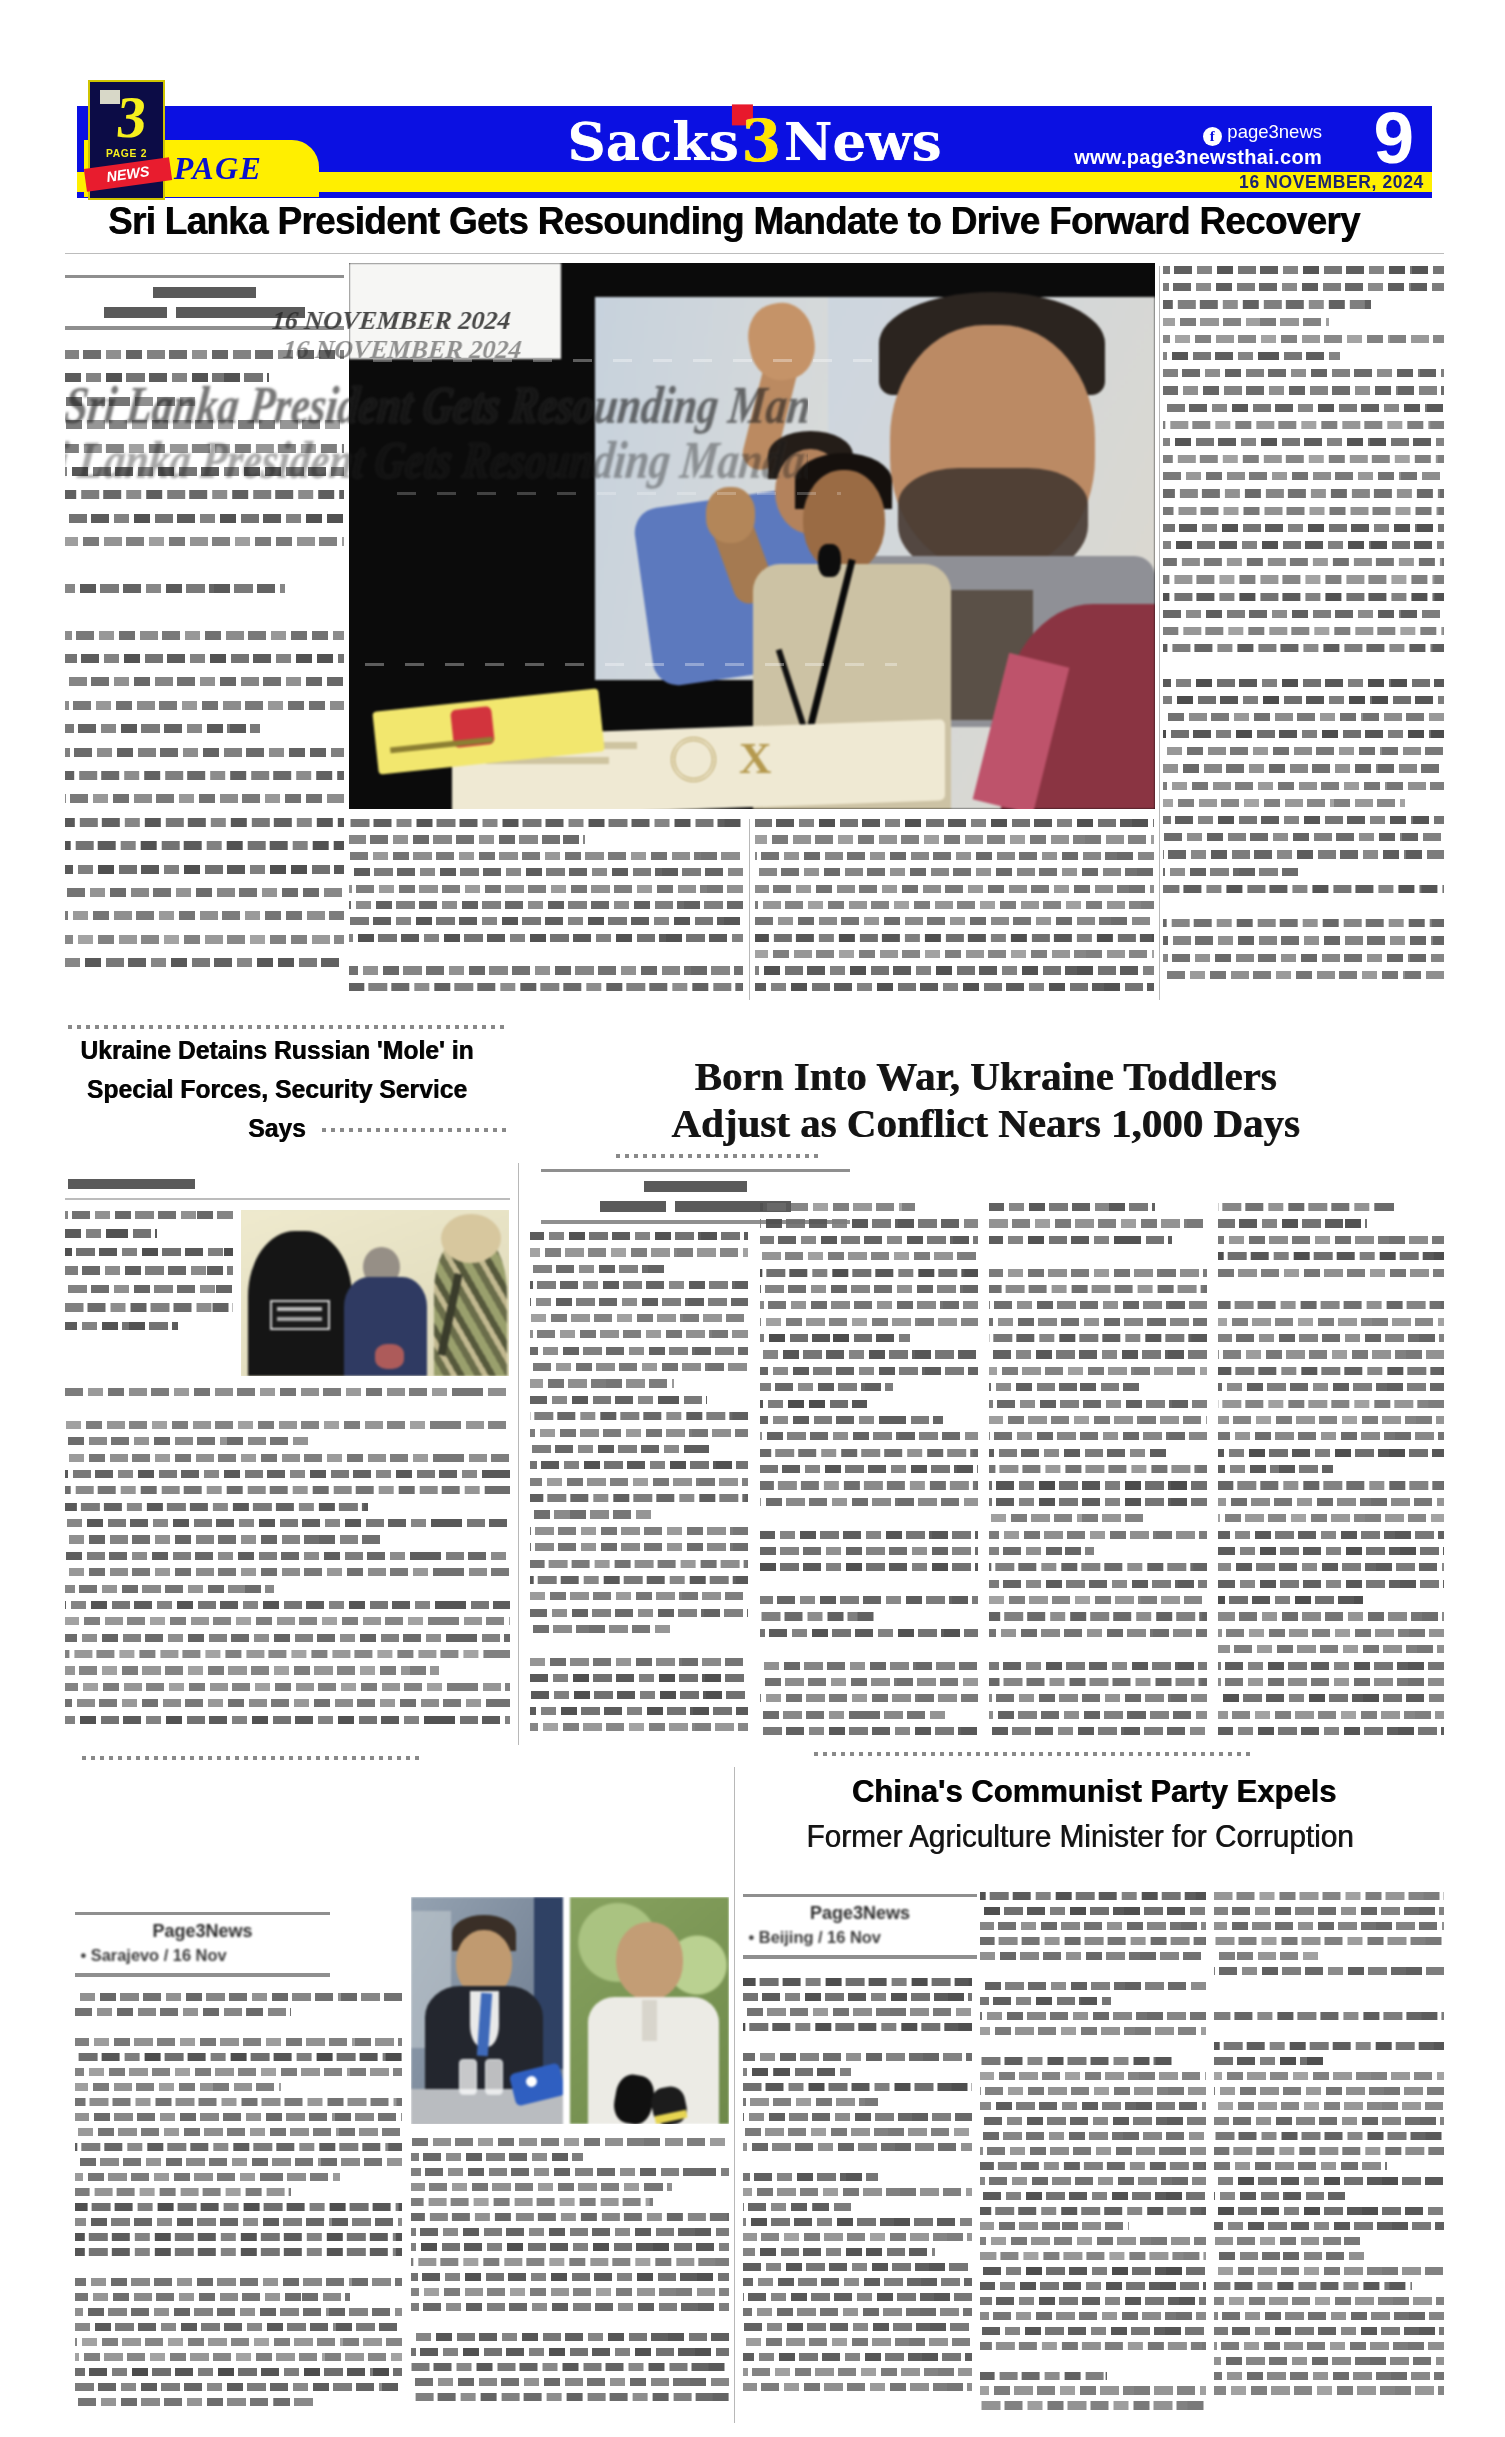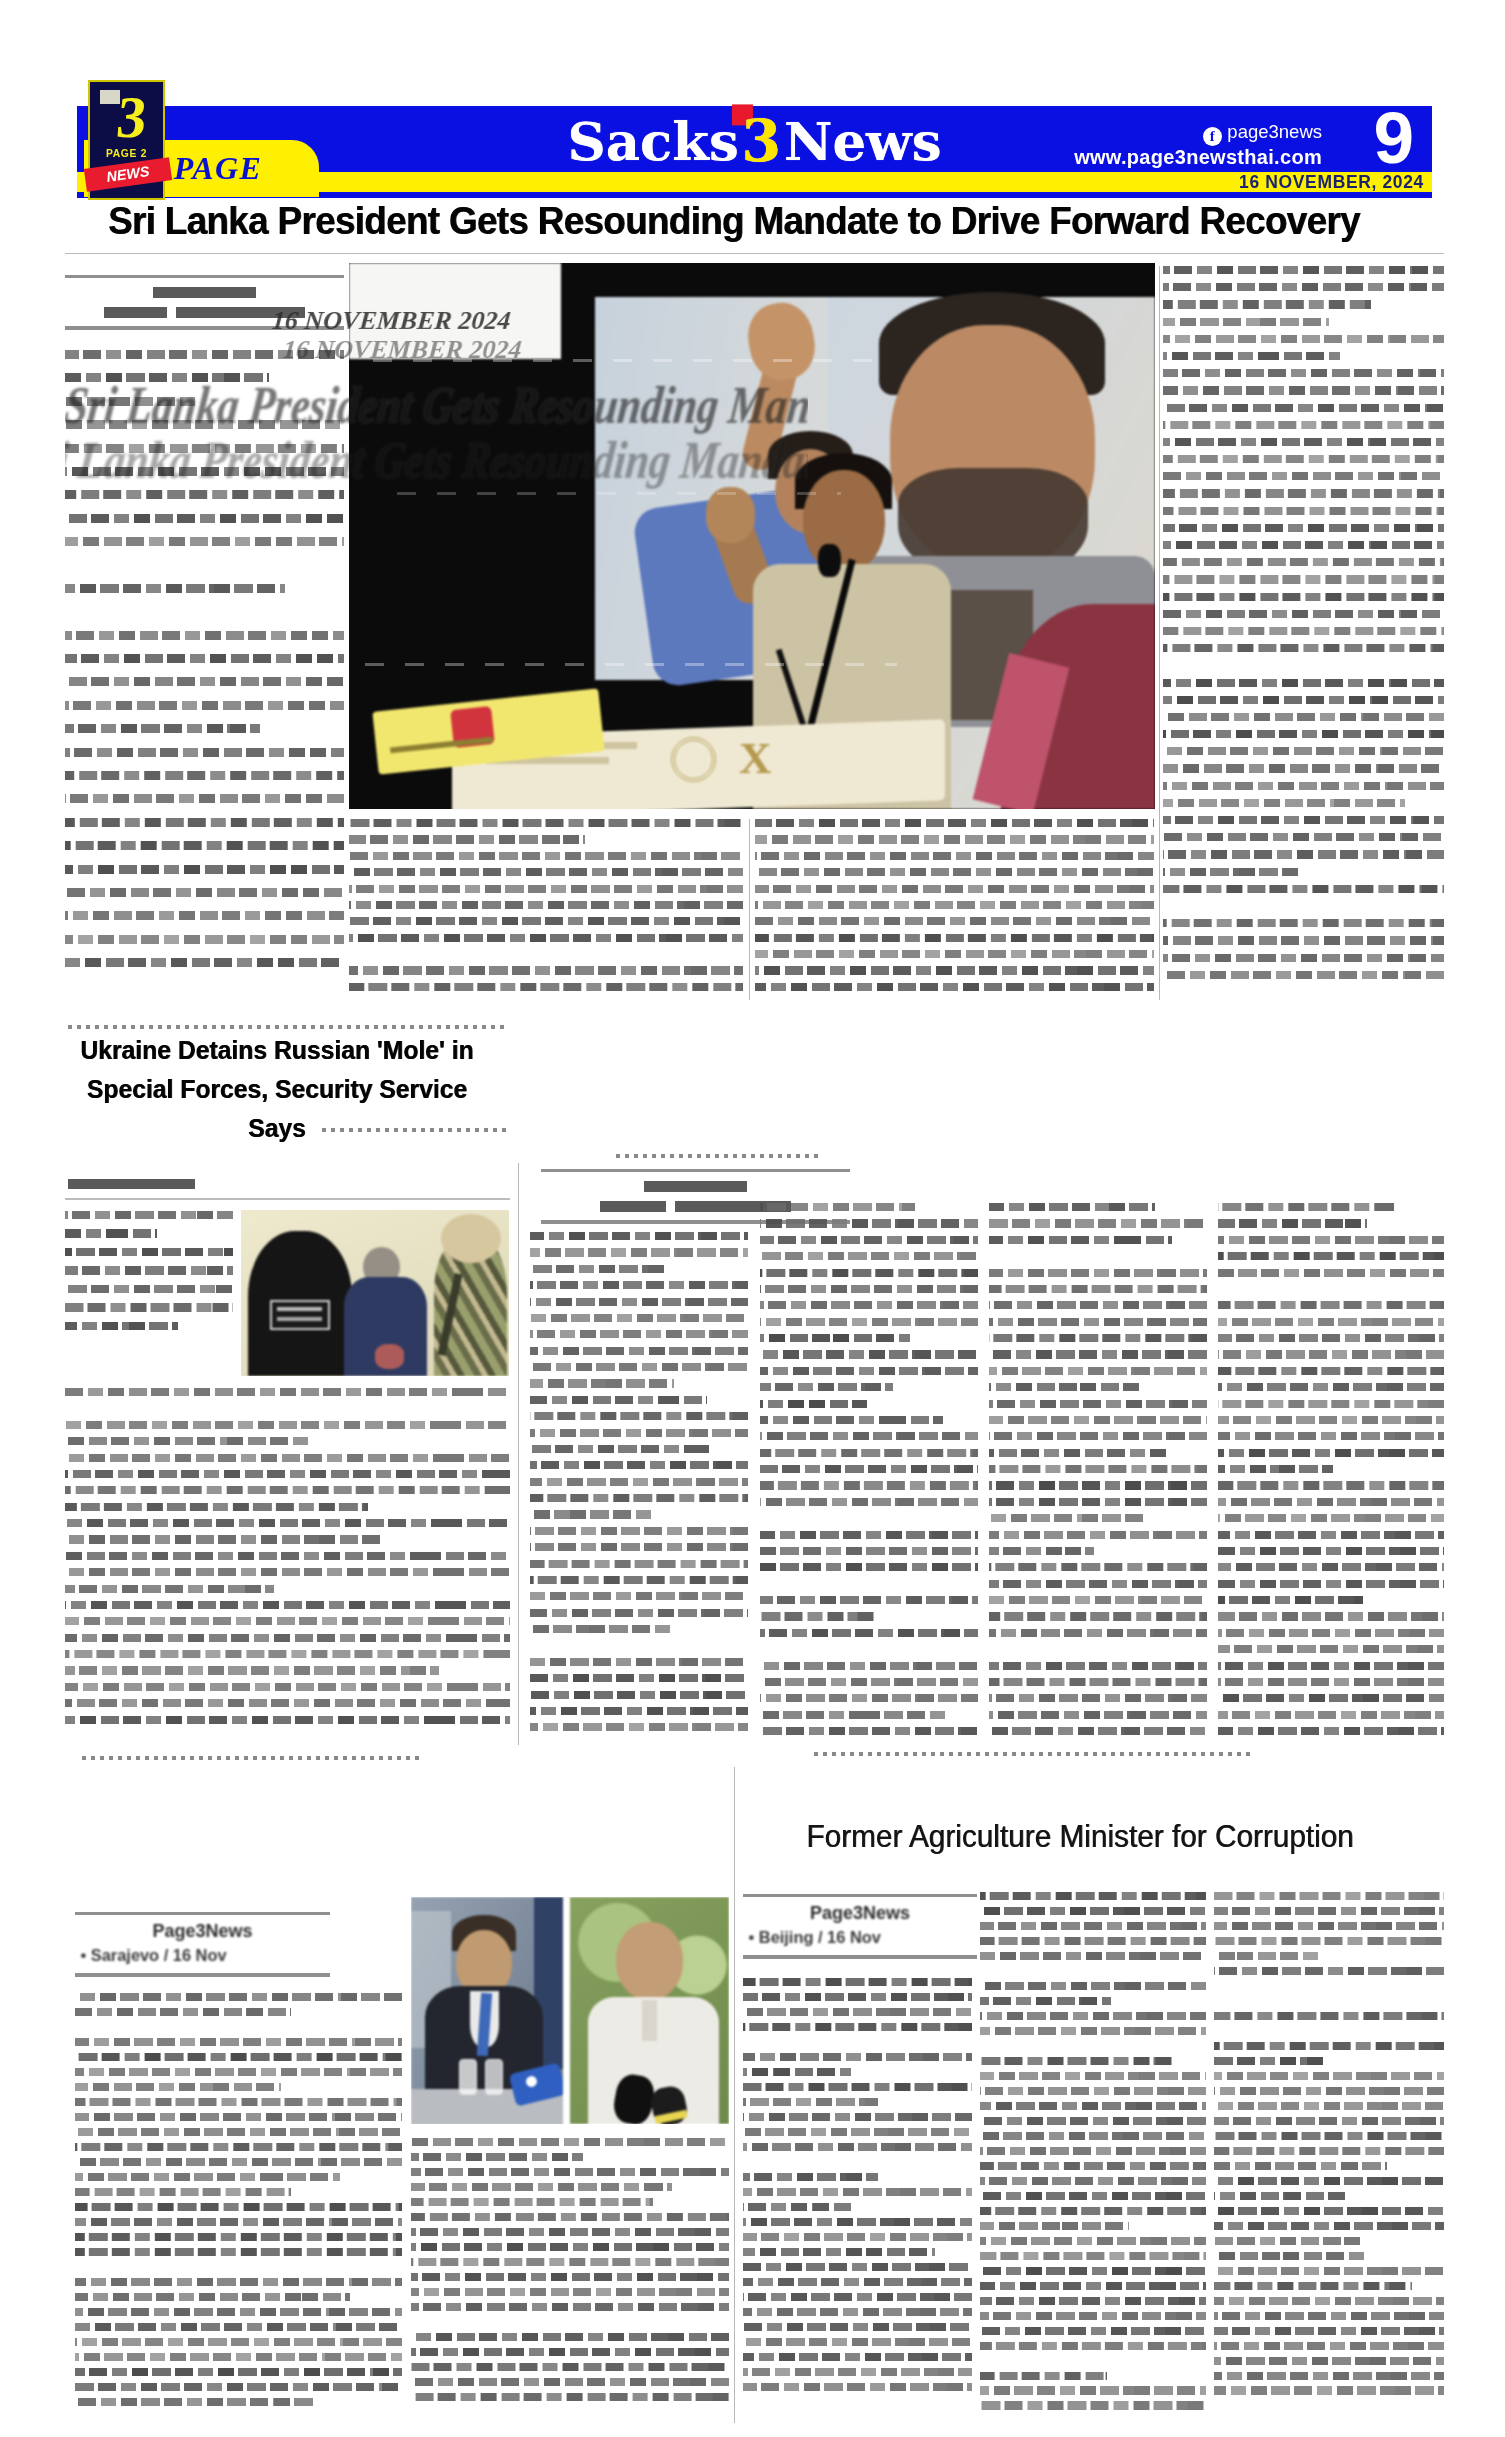--- a/index.html
+++ b/index.html
@@ -340,20 +340,24 @@
       <div class="gl" style="height: 8.2px; margin-bottom: 8.2px; width: 100%; background-position: -67px 0px; opacity: 0.71;"></div>
       <div class="gl" style="height: 8.2px; margin-bottom: 8.2px; width: 100%; background-position: -49px 0px; opacity: 0.87;"></div>
       <div class="gl" style="height: 8.2px; margin-bottom: 8.2px; width: 100%; background-position: -11.6px 0px; opacity: 0.7;"></div>
       <div class="gl" style="height: 8.2px; margin-bottom: 8.2px; width: 84%; background-position: -29px 0px; opacity: 0.72;"></div>
       <div class="gl" style="height: 8.2px; margin-bottom: 8.2px; width: 100%; background-position: -48px 0px; opacity: 0.73;"></div>
       <div class="gl" style="height: 8.2px; margin-bottom: 8.2px; width: 100%; background-position: -9px 0px; opacity: 0.79;"></div>
       <div class="gl" style="height: 8.2px; margin-bottom: 8.2px; width: 100%; background-position: -71px 0px; opacity: 0.97;"></div>
     </div>
   <div class="vline" style="left:518px;top:1163px;height:582px;"></div>
 
+  <div class="headline hl-tod">
+    <div>Born Into War, Ukraine Toddlers</div>
+    <div>Adjust as Conflict Nears 1,000 Days</div>
+  </div>
 
   <div class="bylineblock" style="left:541px;top:1165px;width:309px;">
     <div class="brule"></div>
     <div class="gwrow">
         <i class="gw" style="position:static;width:103px;"></i>
       </div>
     <div class="gwrow">
         <i class="gw" style="position:static;width:66px;"></i>
         <i class="gw" style="position:static;width:116px;"></i>
       </div>
@@ -585,20 +589,21 @@
       <div class="gl" style="height: 8.2px; margin-bottom: 6.8px; visibility: hidden; width: 100%; background-position: -64px 0px; opacity: 0.73;"></div>
       <div class="gl" style="height: 8.2px; margin-bottom: 6.8px; width: 100%; background-position: -61px 0px; opacity: 0.94;"></div>
       <div class="gl" style="height: 8.2px; margin-bottom: 6.8px; width: 100%; background-position: -34px 0px; opacity: 0.97;"></div>
       <div class="gl" style="height: 8.2px; margin-bottom: 6.8px; width: 100%; background-position: -20.5px 0px; opacity: 0.92;"></div>
       <div class="gl" style="height: 8.2px; margin-bottom: 6.8px; width: 100%; background-position: -39px 0px; opacity: 0.83;"></div>
       <div class="gl" style="height: 8.2px; margin-bottom: 6.8px; width: 100%; background-position: -16.4px 0px; opacity: 0.87;"></div>
     </div>
   <div class="vline" style="left:734px;top:1767px;height:656px;"></div>
 
   <i class="dots" style="left:814px;top:1752px;width:438px;"></i>
+  <div class="headline hl-chi1">China's Communist Party Expels</div>
   <div class="headline hl-chi2">Former Agriculture Minister for Corruption</div>
 
   <div class="bylineblock" style="left:743px;top:1890px;width:234px;">
     <div class="brule"></div>
     <div class="byline-name">Page3News</div>
     <div class="dateline">•  Beijing  /  16 Nov</div>
     <div class="brule"></div>
   </div>
 
   <div class="greek" style="left:743px;top:1978px;width:229px;height:445px;">

